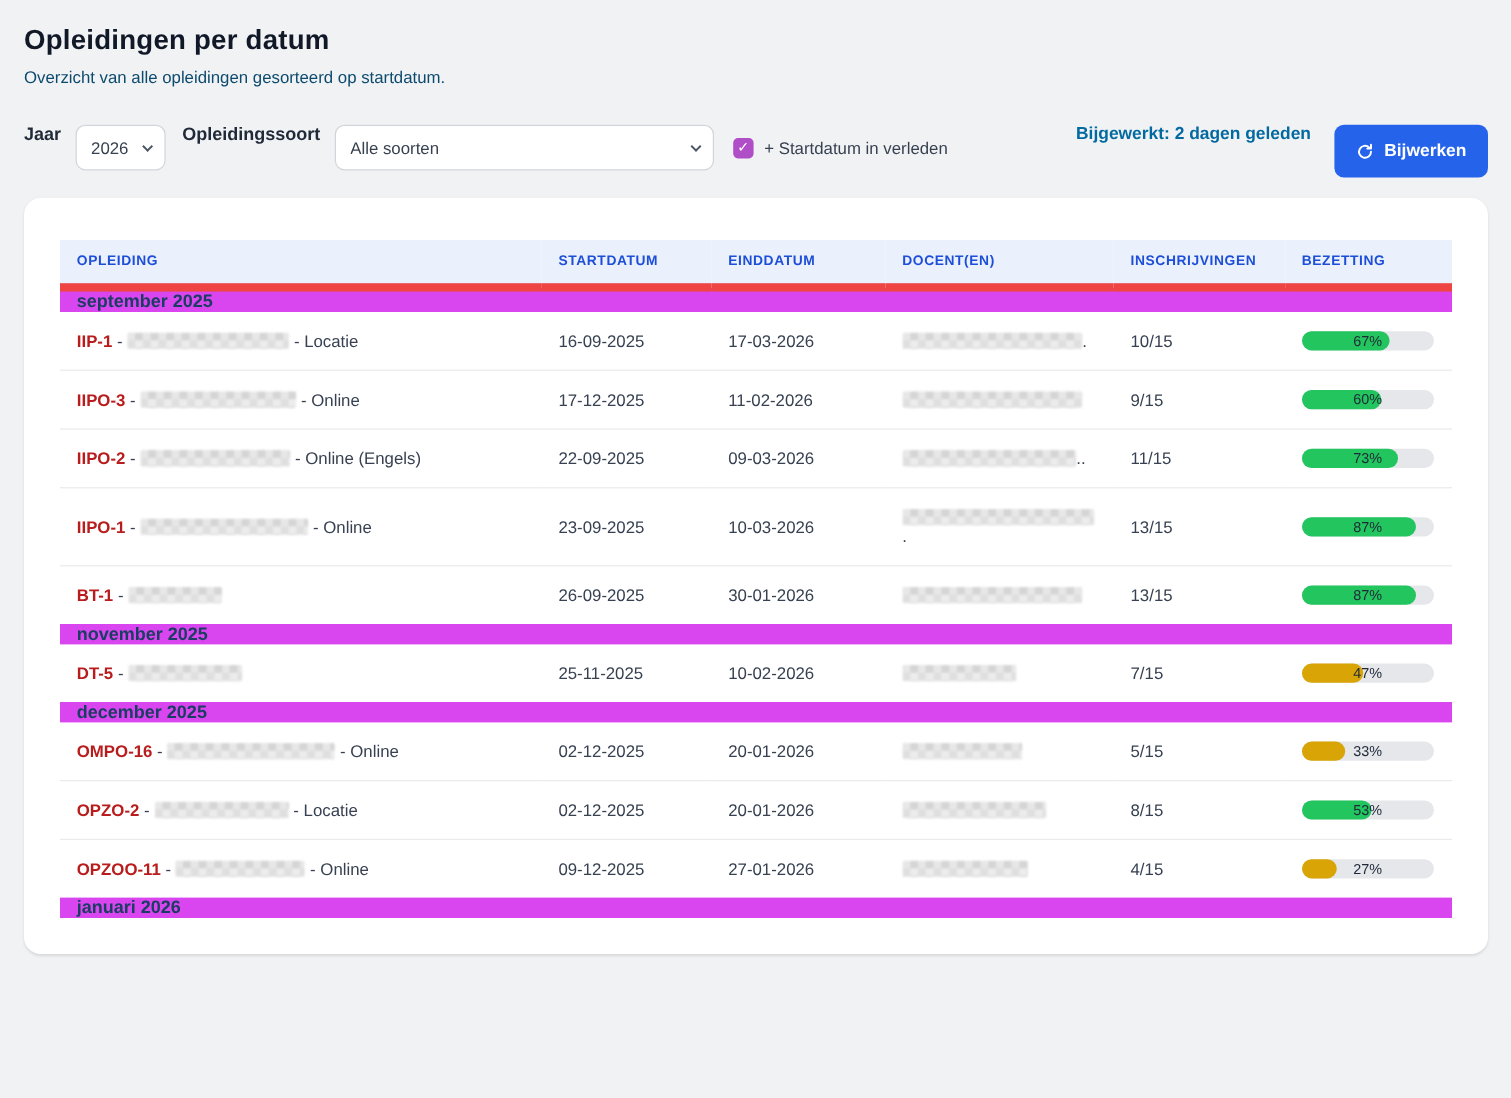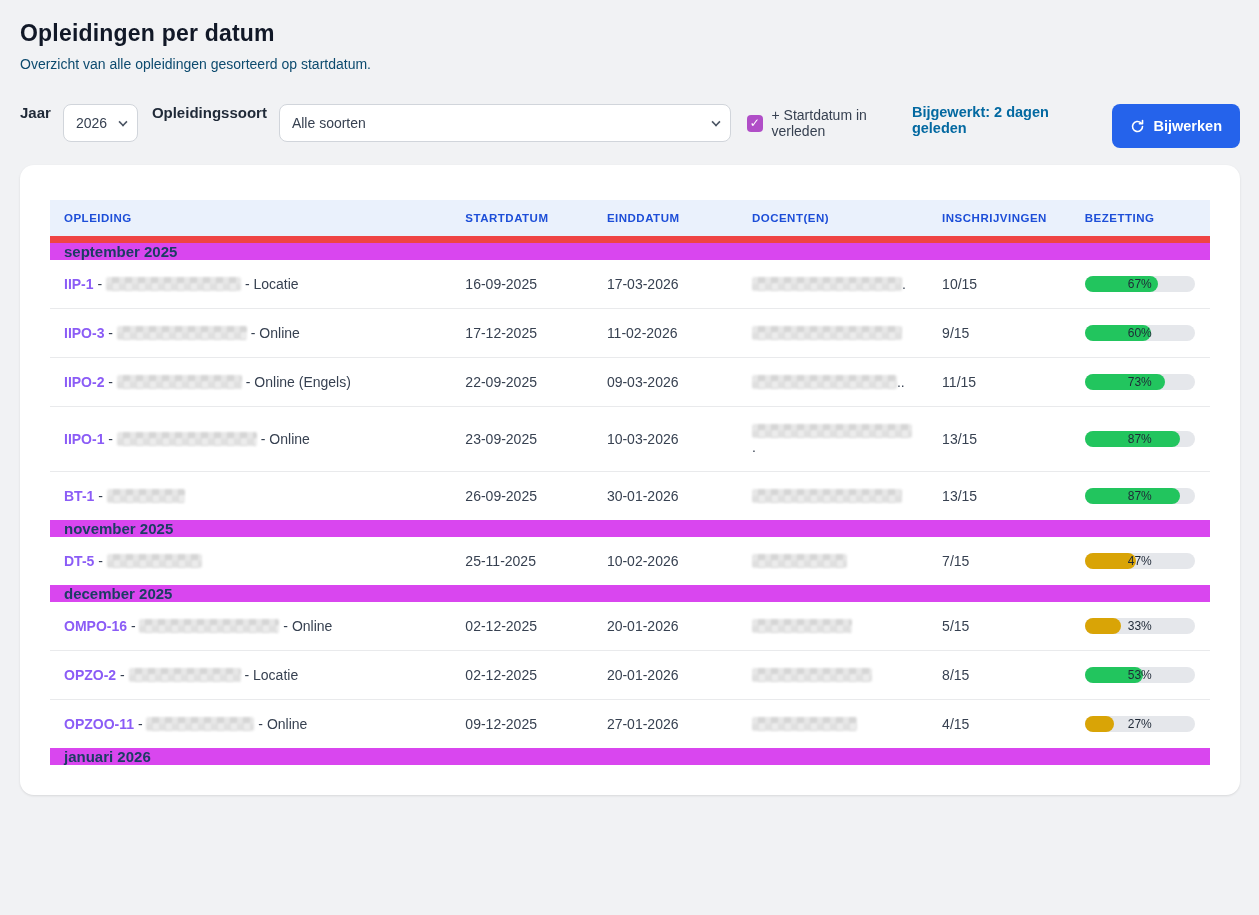--- a/index.html
+++ b/index.html
@@ -20,21 +20,21 @@
   .filter-label { font-size: 15px; font-weight: 700; color: #1f2937; }
   .select-wrap { position: relative; display: inline-flex; align-items: center; }
   select {
     appearance: none; -webkit-appearance: none;
     font-family: inherit; font-size: 14px; color: #374151;
     background: #fff; border: 1px solid #d1d5db; border-radius: 8px;
     height: 38px; padding: 0 26px 0 12px; outline: none;
   }
   .select-year { width: 75px; margin-left: 12px; }
   .label-type { margin-left: 14px; }
-  .select-type { width: 452px; margin-left: 12px; }
+  .select-type { width: 316px; margin-left: 12px; }
   .chevron {
     position: absolute; right: 11px; top: 14px; width: 8px; height: 8px;
     border-right: 2px solid #4b5563; border-bottom: 2px solid #4b5563;
     transform: rotate(45deg) scale(.8); pointer-events: none;
   }
   .checkbox-group { display: flex; align-items: center; margin-left: 16px; }
   .checkbox {
     width: 17px; height: 17px; border-radius: 4px; background: #b04ec7;
     display: inline-flex; align-items: center; justify-content: center;
     color: #fff; font-size: 12px; font-weight: 700; cursor: pointer;
@@ -61,21 +61,21 @@
     background: #eaf1fc; color: #1d4ed8; font-size: 11.5px; font-weight: 700;
     letter-spacing: .5px; text-align: left; text-transform: uppercase;
     padding: 12px 14px 12px 14px; border-bottom: 7px solid #ef4444;
   }
   tr.month-row td {
     background: #d946ef; color: #1c3d63; font-size: 15px; font-weight: 700;
     padding: 0 14px;
   }
   tr.data-row td { padding: 16px 14px; font-size: 14px; color: #374151; vertical-align: middle; }
   tr.data-row + tr.data-row td { border-top: 1px solid #e9eaec; }
-  td .code { font-weight: 700; color: #8b5cf6; }
+  td .code { font-weight: 700; color: #b91c1c; }
 
   .redacted {
     display: inline-block; height: 14px; border-radius: 2px; vertical-align: -2px;
     background: conic-gradient(#d3d3d3 25%, #ebebeb 0 50%, #dedede 0 75%, #e6e6e6 0);
     background-size: 13px 13px; filter: blur(1.1px); opacity: .95;
   }
 
   
   .bar { position: relative; width: 110px; height: 16px; background: #e5e7eb; border-radius: 8px; }
   .bar-fill { position: absolute; left: 0; top: 0; height: 16px; border-radius: 8px; }

